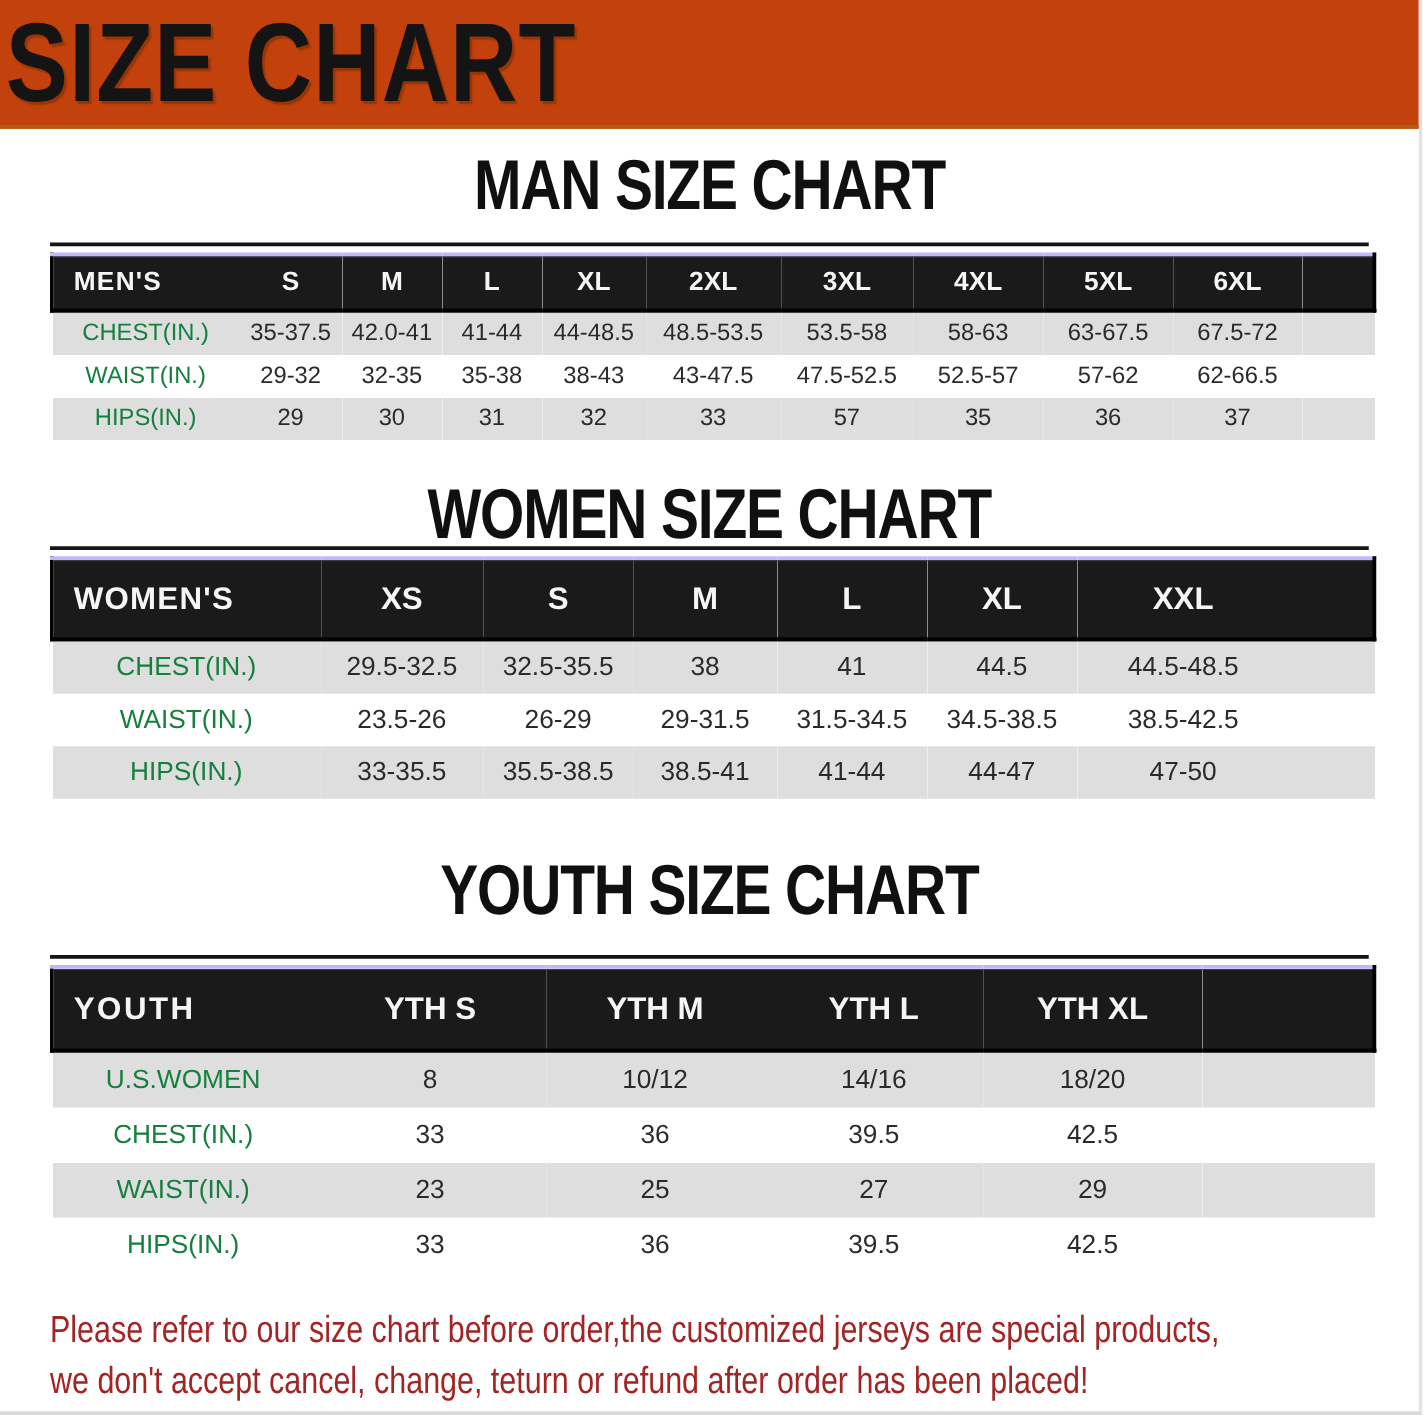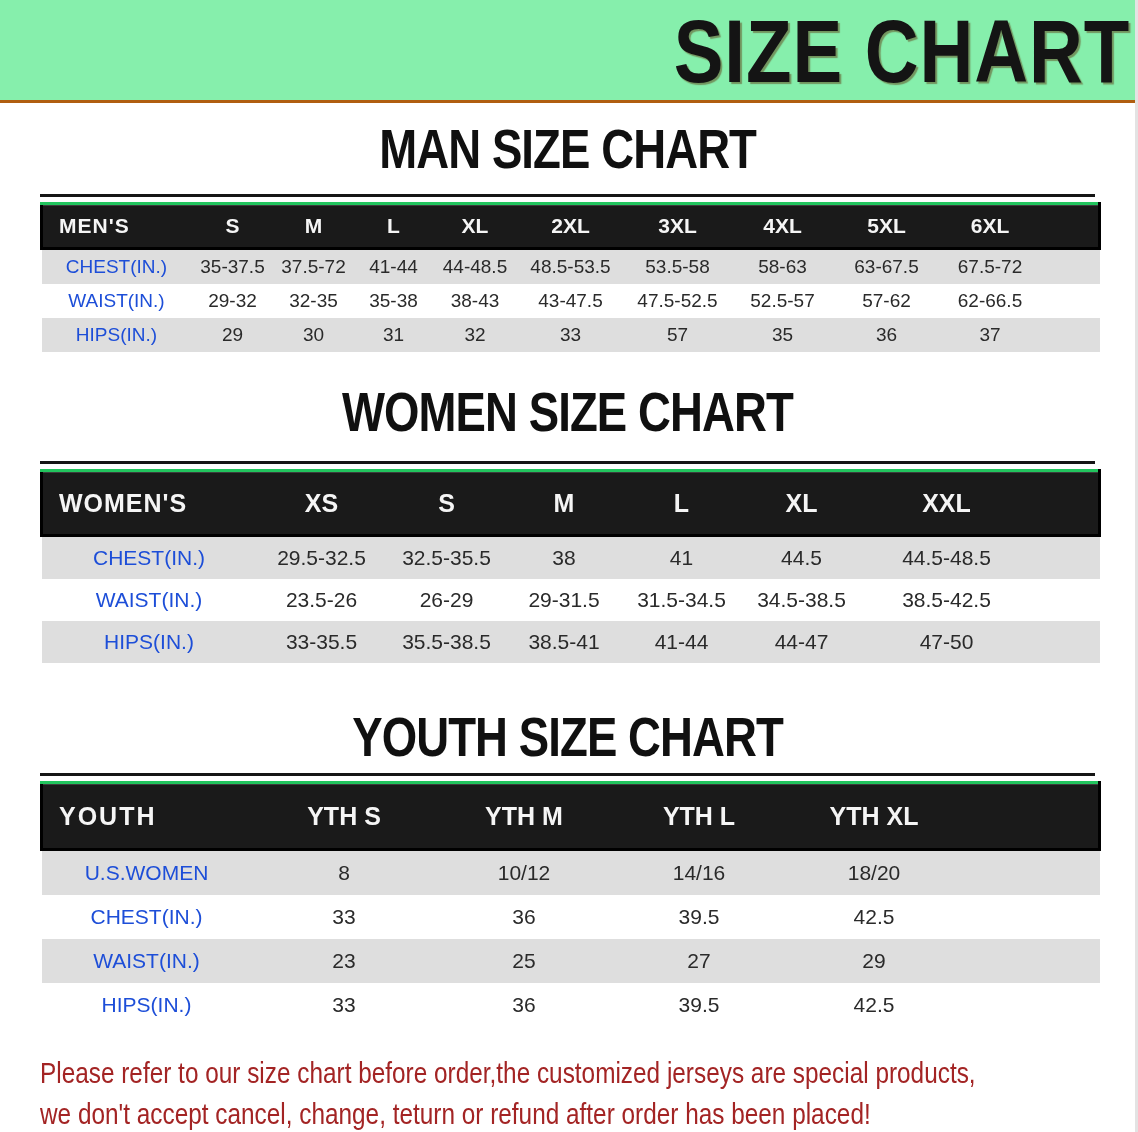--- a/index.html
+++ b/index.html
@@ -4,55 +4,55 @@
 <style>
   html,body { margin:0; padding:0; background:#ffffff; }
   .page {
     position:relative; width:1138px; min-height:1132px; box-sizing:border-box;
     background:#ffffff; font-family:"Liberation Sans", sans-serif;
     border-right:3px solid #e3e3e3; border-bottom:3px solid #d9d9d9;
     overflow:hidden;
   }
   
   .banner {
-    height:100px; background:#86efac; border-bottom:3px solid #B05E10;
-    display:flex; align-items:center; justify-content:flex-end;
+    height:100px; background:#c2410c; border-bottom:3px solid #B05E10;
+    display:flex; align-items:center; justify-content:flex-start;
   }
   .banner-title {
     display:inline-block; font-size:76px; font-weight:bold; color:#141414;
     letter-spacing:1px; transform:scale(0.98,1.18);
     text-shadow:2px 2px 1px rgba(90,40,0,0.45);
     white-space:nowrap;
   }
   
   .section-title { text-align:center; line-height:1; }
   .section-title .cond {
     display:inline-block; font-size:49px; font-weight:bold; color:#101010;
     letter-spacing:-1px; transform:scale(0.93,1.15); white-space:nowrap;
   }
   .st-men   { margin-top:22px; margin-bottom:20px; }
-  .st-women { margin-top:36px; margin-bottom:24px; }
-  .st-youth { margin-top:50px; margin-bottom:11px; }
+  .st-women { margin-top:36px; }
+  .st-youth { margin-top:50px; margin-bottom:26px; }
   
   .rule { height:3px; background:#151515; margin:0 40px 5px 40px; }
   table.tbl {
     width:1058px; margin:0 40px; border-collapse:collapse; table-layout:fixed;
   }
   .tbl th, .tbl td { padding:0; overflow:hidden; white-space:nowrap; }
   .hdr th {
     background:#1a1a1a; color:#f5f5f5; font-weight:bold; text-align:center;
-    border-top:3px solid #22c55e; border-bottom:3px solid #000;
+    border-top:3px solid #c4b5fd; border-bottom:3px solid #000;
     box-shadow:inset 0 1px 0 #3d3d3d;
   }
   .hdr th:first-child { border-left:3px solid #000; }
   .hdr th:last-child  { border-right:3px solid #000; }
   .corner { text-align:left !important; padding-left:16px !important; color:#ffffff; letter-spacing:1px; }
   tr.alt  { background:#DEDEDE; }
   tbody td { text-align:center; color:#2a2a2a; }
-  td.rowlabel { color:#1d4ed8; }
+  td.rowlabel { color:#15803d; }
   
   .men .hdr th { height:42px; font-size:21px; }
   .men .corner { font-size:27px; }
   .men tbody td { height:34px; font-size:19px; }
   .men td.rowlabel { font-size:19px; }
   
   .women .hdr th { height:62px; font-size:25px; }
   .women .corner { font-size:29px;margin-top:31px; }
   .women tbody td { height:42px; font-size:21px; }
   
@@ -106,21 +106,21 @@
         <th>4XL</th>
         <th>5XL</th>
         <th>6XL</th>
         <th></th>
       </tr>
     </thead>
     <tbody>
       <tr class="alt">
         <td class="rowlabel">CHEST(IN.)</td>
         <td>35-37.5</td>
-        <td>37.5-72</td>
+        <td>42.0-41</td>
         <td>41-44</td>
         <td>44-48.5</td>
         <td>48.5-53.5</td>
         <td>53.5-58</td>
         <td>58-63</td>
         <td>63-67.5</td>
         <td>67.5-72</td>
         <td></td>
       </tr>
       <tr>

